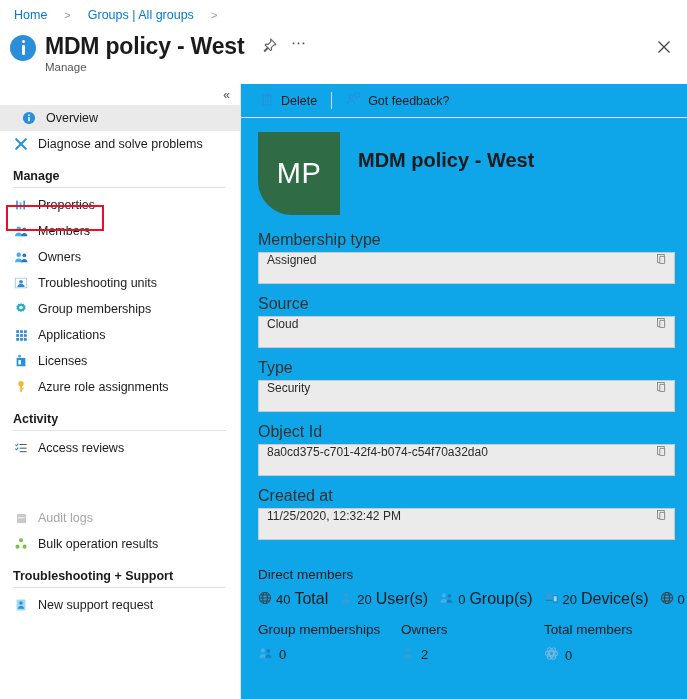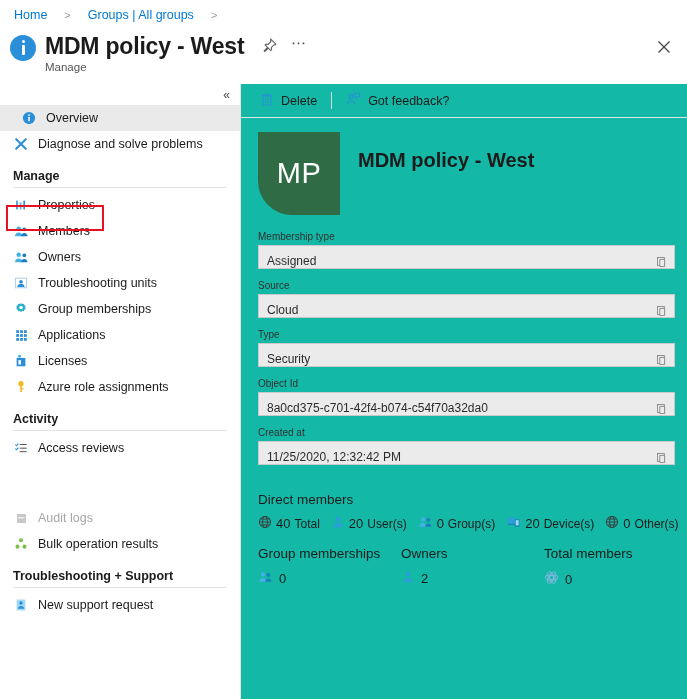--- a/index.html
+++ b/index.html
@@ -168,21 +168,21 @@
     pointer-events: none;
   }
 
   
   .content {
     position: absolute;
     left: 241px;
     top: 84px;
     right: 0;
     bottom: 0;
-    background: #14b8a6;
+    background: #0ea5e9;
   }
   .cmdbar {
     height: 33px;
     display: flex;
     align-items: center;
     padding-left: 19px;
     gap: 12px;
     border-bottom: 1px solid #e3e3e3;
     font-size: 12.5px;
   }
@@ -223,31 +223,31 @@
     font-weight: bold;
     color: #1b1b1b;
     margin-bottom: 26px;
   }
 
   .fields {
     padding: 16px 12px 0 17px;
   }
   .field { margin-bottom: 11px; }
   .field-label {
-    font-size: 10px;
+    font-size: 16px;
     color: #323130;
     margin-bottom: 3px;
   }
   .field-box {
-    height: 24px;
+    height: 32px;
     background: #ebebeb;
     border: 1px solid #c9c9c9;
     box-sizing: border-box;
     display: flex;
-    align-items: flex-end;
+    align-items: flex-start;
     padding: 0 6px 0 8px;
     font-size: 12px;
     color: #2b2b2b;
     justify-content: space-between;
   }
   .copy-icon {
     flex: none;
     cursor: pointer;
     opacity: 0.75;
     display: flex;
@@ -268,21 +268,21 @@
     color: #1b1b1b;
   }
   .stat {
     display: flex;
     align-items: center;
     gap: 4px;
     cursor: pointer;
     white-space: nowrap;
   }
   .stat .num { font-size: 13px; }
-  .stat .unit { font-size: 12px; }
+  .stat .unit { font-size: 16px; }
 
   .cards {
     display: flex;
     padding: 14px 0 0 17px;
     gap: 0;
   }
   .card { width: 160px; }
   .card-title {
     font-size: 13.5px;
     color: #1b1b1b;

